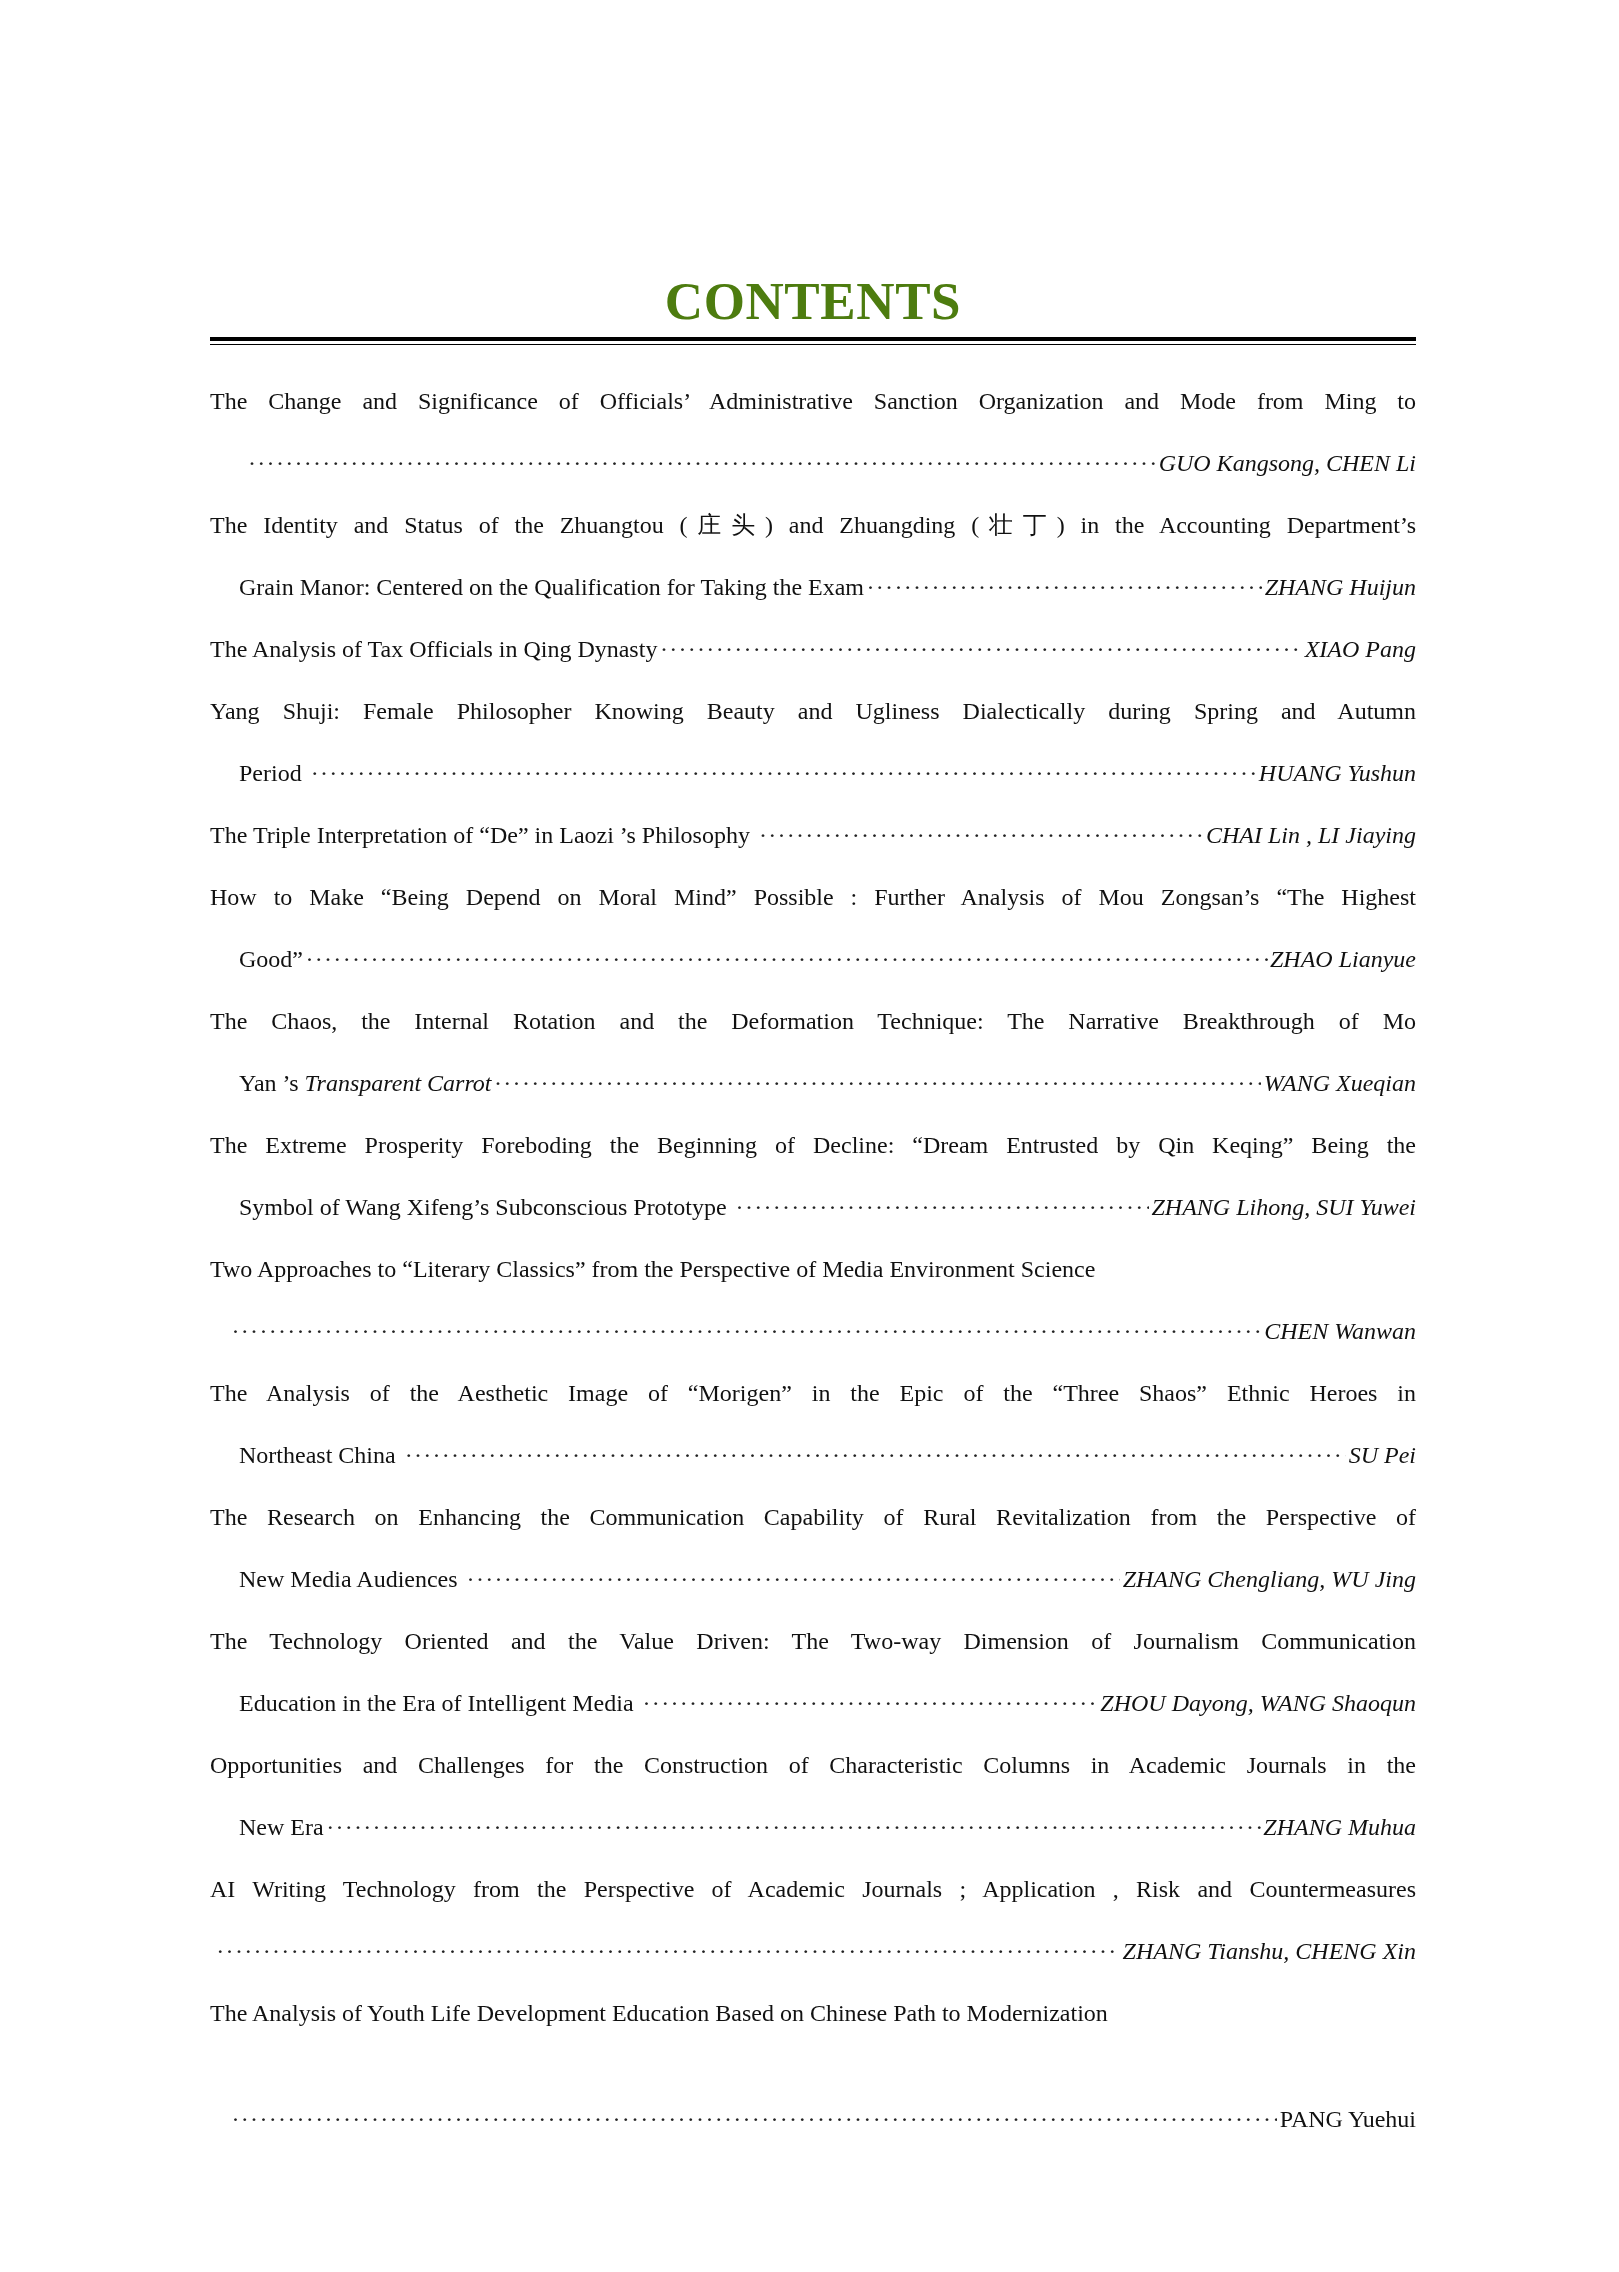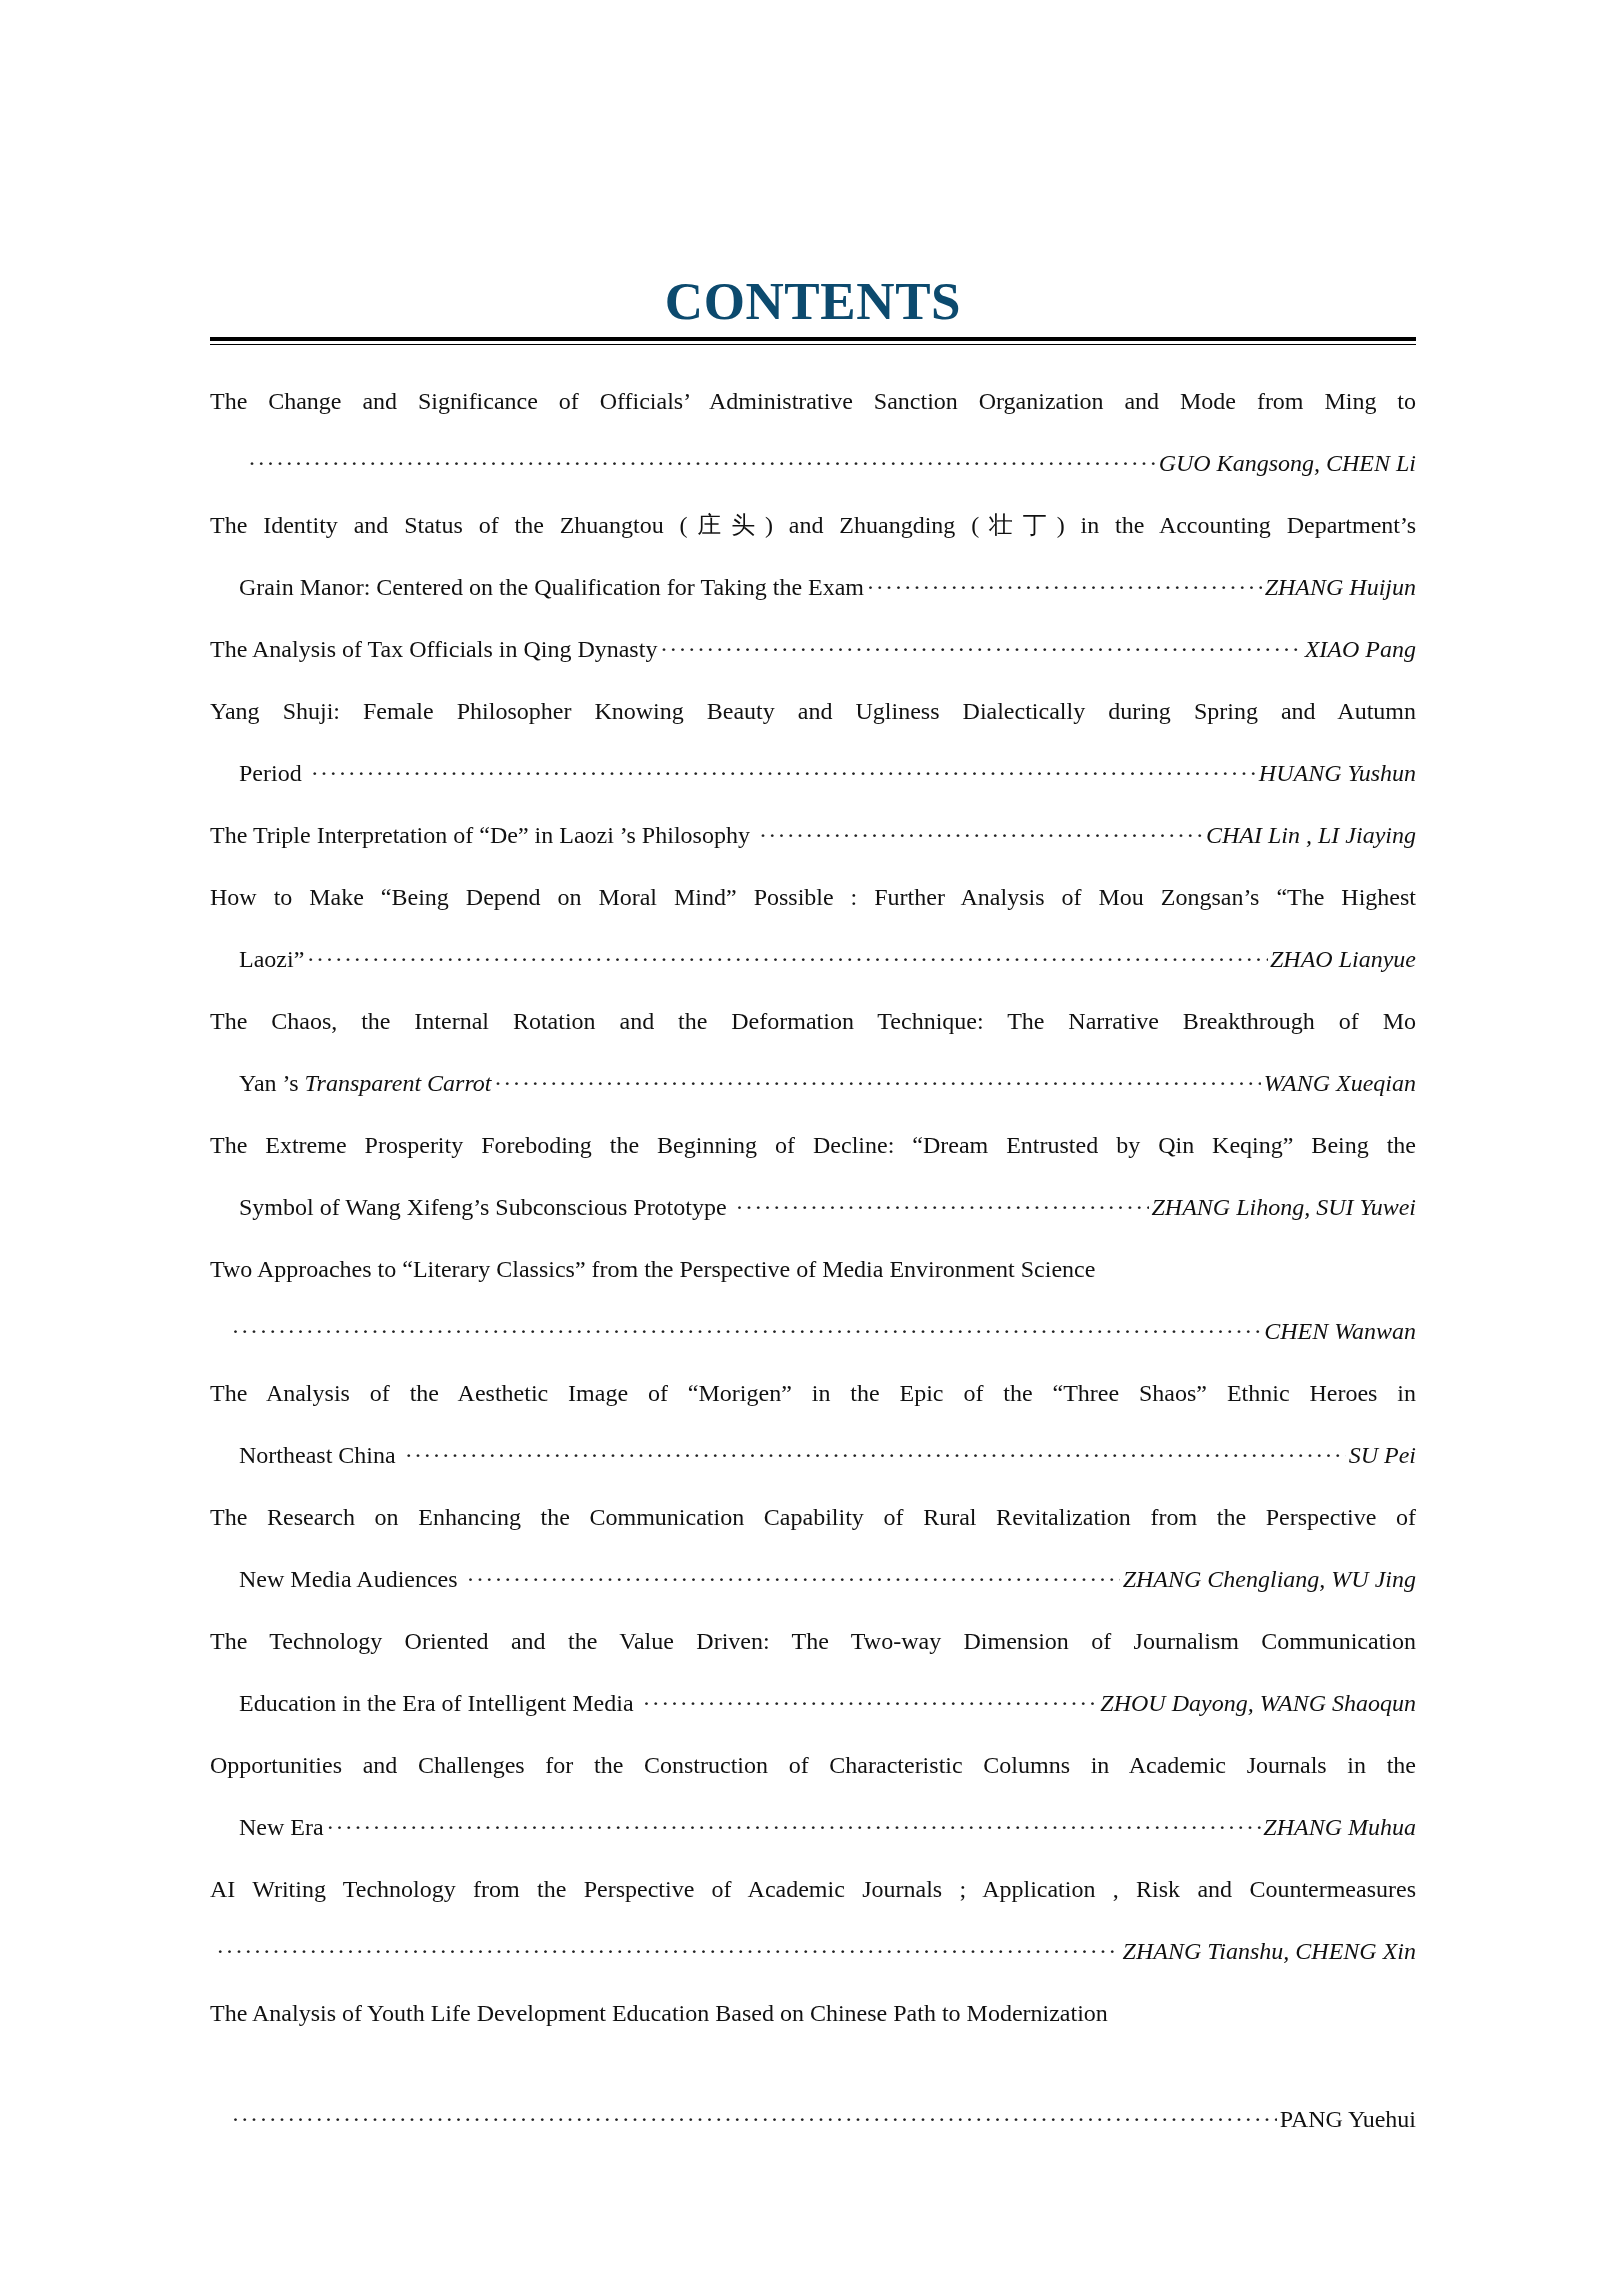--- a/index.html
+++ b/index.html
@@ -24,21 +24,21 @@
     .title {
       position: absolute;
       top: 270px;
       left: 0;
       width: 1206px;
       text-align: center;
       font-size: 53px;
       font-weight: bold;
       letter-spacing: 0.6px;
       line-height: 63px;
-      color: #0c4a6e;
+      color: #4d7c0f;
     }
     .rule-thick {
       position: absolute;
       top: 337px;
       left: 0;
       width: 1206px;
       height: 3.8px;
       background: #000;
     }
     .rule-thin {
@@ -143,21 +143,21 @@
     </div>
 
     <div class="line">
       <span class="tail-title">The Triple Interpretation of “De” in Laozi ’s Philosophy</span>
       <span class="dots"></span>
       <span class="author">CHAI Lin , LI Jiaying</span>
     </div>
 
     <div class="line justify">How to Make “Being Depend on Moral Mind” Possible : Further Analysis of Mou Zongsan’s “The Highest</div>
     <div class="line cont">
-      <span class="tail-title">Laozi”</span>
+      <span class="tail-title">Good”</span>
       <span class="dots tight"></span>
       <span class="author">ZHAO Lianyue</span>
     </div>
 
     <div class="line justify">The Chaos, the Internal Rotation and the Deformation Technique: The Narrative Breakthrough of Mo</div>
     <div class="line cont">
       <span class="tail-title"><span>Yan ’s </span><em>Transparent Carrot</em></span>
       <span class="dots tight"></span>
       <span class="author">WANG Xueqian</span>
     </div>

